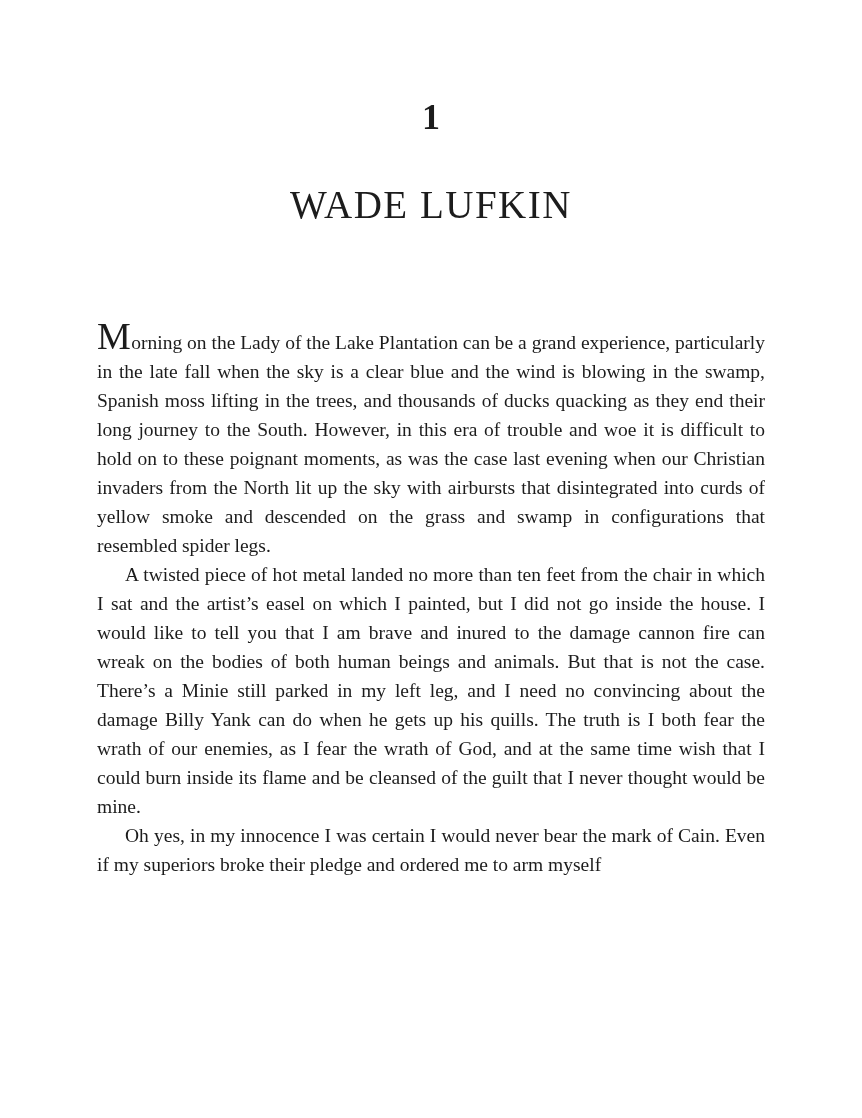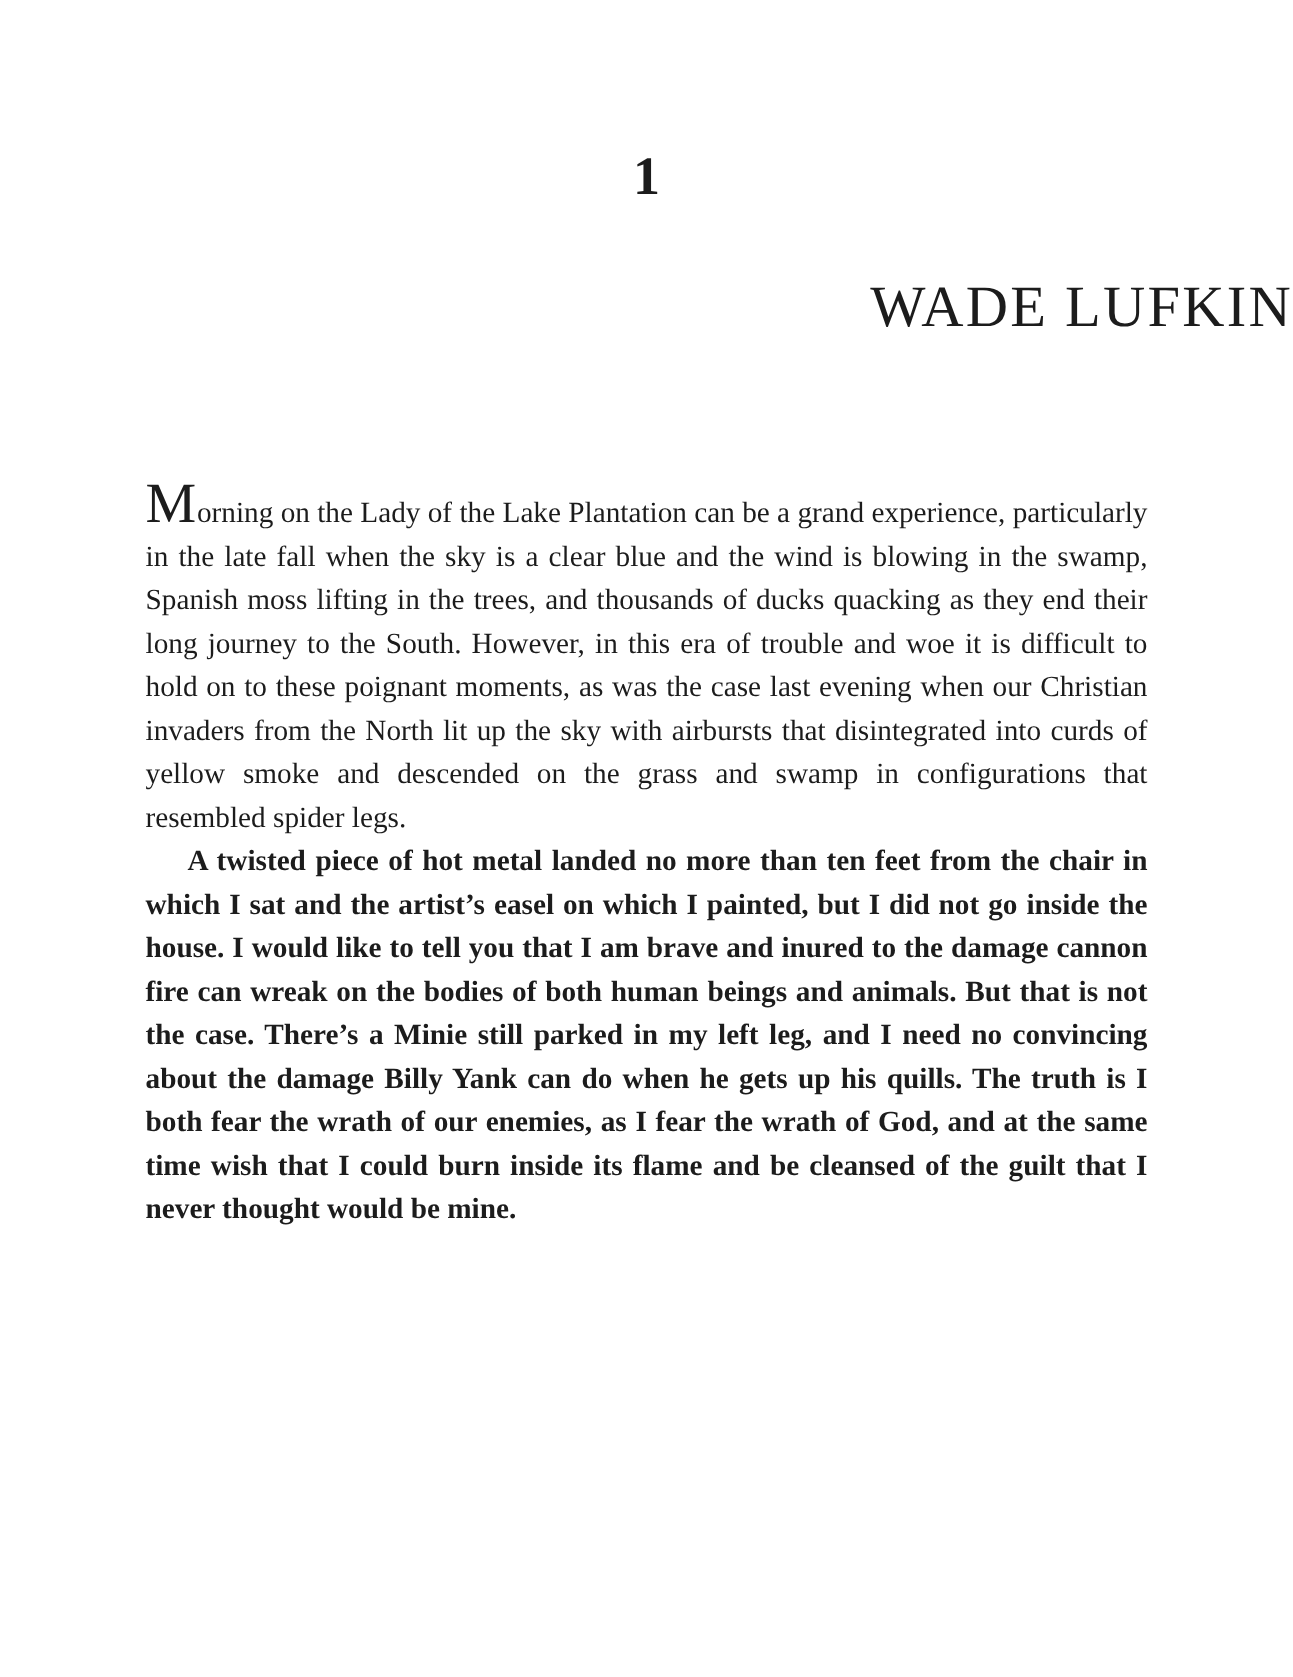--- a/index.html
+++ b/index.html
@@ -25,42 +25,41 @@
     font-size: 36px;
     line-height: 38px;
     font-weight: 700;
   }
   .chapter-title {
     position: absolute;
     top: 184px;
     left: 0;
     width: 100%;
     margin: 0;
-    text-align: right;
+    text-align: center;
     font-size: 39px;
     line-height: 42px;
     font-weight: 400;
     letter-spacing: 1.5px;
   }
   .body-text {
     position: absolute;
     top: 328px;
     left: 97px;
     width: 668px;
     font-size: 19.5px;
     line-height: 29px;
     text-align: justify;
     text-justify: inter-word;
   }
   .body-text p {
     margin: 0;
   }
   .body-text p.indented {
     text-indent: 28px;
-    font-weight: bold;
   }
   .raised-cap {
     font-size: 38px;
     line-height: 0;
     letter-spacing: 0.5px;
   }
 </style>
 </head>
 <body>
 
@@ -70,16 +69,17 @@
 
   <h1 class="chapter-title">WADE LUFKIN</h1>
 
   <div class="body-text">
 
     <p class="opening"><span class="raised-cap">M</span><span>orning on the Lady of the Lake Plantation can be a grand experience, particularly in the late fall when the sky is a clear blue and the wind is blowing in the swamp, Spanish moss lifting in the trees, and thousands of ducks quacking as they end their long journey to the South. However, in this era of trouble and woe it is difficult to hold on to these poignant moments, as was the case last evening when our Christian invaders from the North lit up the sky with airbursts that disintegrated into curds of yellow smoke and descended on the grass and swamp in configurations that resembled spider legs.</span></p>
 
     <p class="indented">A twisted piece of hot metal landed no more than ten feet from the chair in which I sat and the artist’s easel on which I painted, but I did not go inside the house. I would like to tell you that I am brave and inured to the damage cannon fire can wreak on the bodies of both human beings and animals. But that is not the case. There’s a Minie still parked in my left leg, and I need no convincing about the damage Billy Yank can do when he gets up his quills. The truth is I both fear the wrath of our enemies, as I fear the wrath of God, and at the same time wish that I could burn inside its flame and be cleansed of the guilt that I never thought would be mine.</p>
 
 
+    <p class="indented">Oh yes, in my innocence I was certain I would never bear the mark of Cain. Even if my superiors broke their pledge and ordered me to arm myself</p>
 
   </div>
 
 </div>
 
 </body></html>

